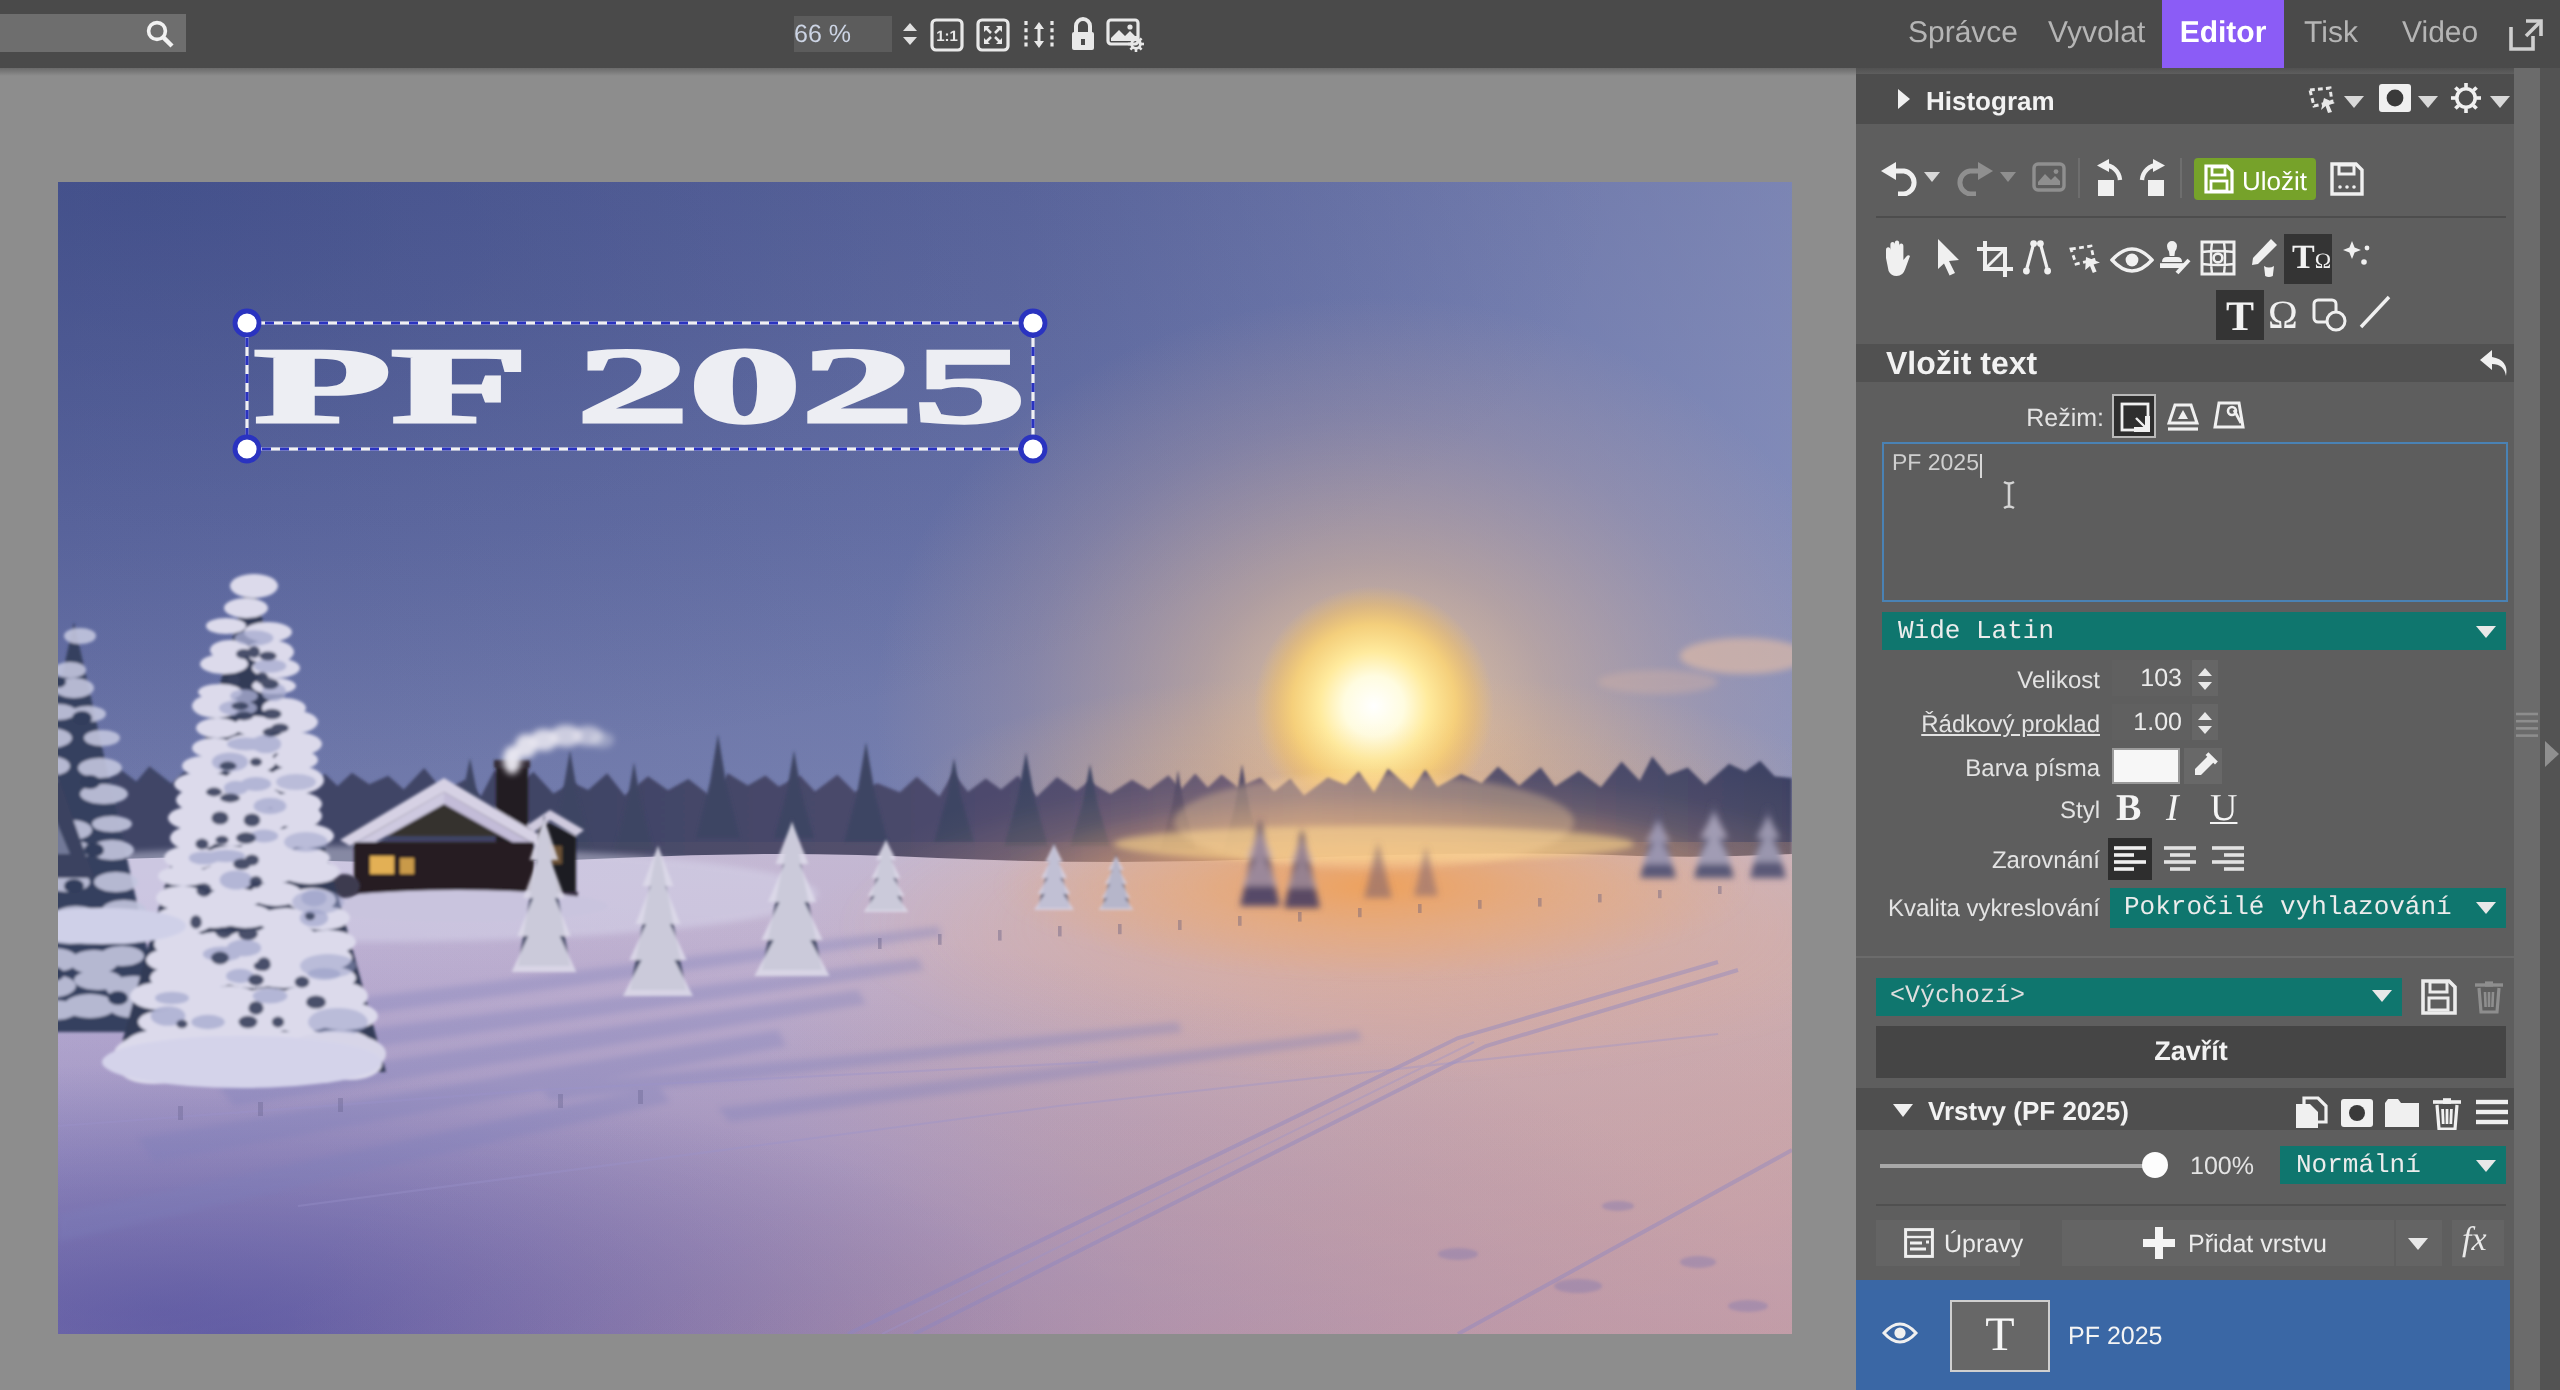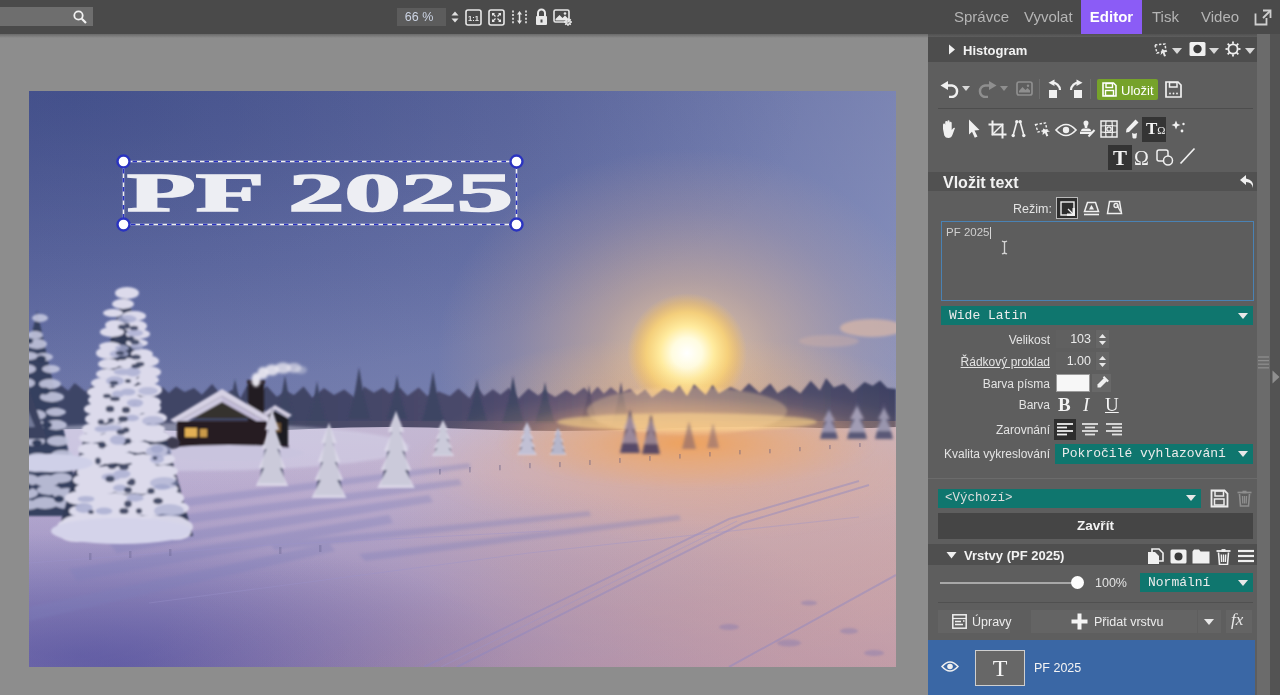--- a/index.html
+++ b/index.html
@@ -24,21 +24,21 @@
 </style>
 </head>
 <body>
 
 <div id="topbar">
   <div id="search"></div>
   <svg class="ico" style="left:72px;top:9px" width="16" height="16" viewBox="0 0 16 16">
       <circle cx="6.5" cy="6.5" r="4.2" fill="none" stroke="#f2f2f2" stroke-width="1.8"></circle>
       <line x1="9.8" y1="9.8" x2="14" y2="14" stroke="#f2f2f2" stroke-width="2.2"></line>
     </svg>
-  <div class="inp" style="left:397px;top:8px;width:49px;height:18px;background:#5c5c5c;text-align:center;line-height:18px;padding-right:5px;color:#ccd4e4;">66 %</div>
+  <div class="inp" style="left:397px;top:8px;width:49px;height:18px;background:#5c5c5c;text-align:left;line-height:18px;padding-right:5px;color:#ccd4e4;">66 %</div>
   <svg class="ico" style="left:450px;top:10px" width="10" height="14" viewBox="0 0 10 14">
       <path d="M1.5 5.5 L5 1.5 L8.5 5.5 Z" fill="#e0e0e0"></path>
       <path d="M1.5 8.5 L5 12.5 L8.5 8.5 Z" fill="#e0e0e0"></path>
     </svg>
   <svg class="ico" style="left:465px;top:9px" width="17" height="17" viewBox="0 0 17 17">
       <rect x="1" y="1" width="15" height="15" rx="2" fill="none" stroke="#e8e8e8" stroke-width="1.6"></rect>
       <text x="8.5" y="11.5" font-size="7.5" font-weight="bold" fill="#e8e8e8" text-anchor="middle" font-family="Liberation Sans">1:1</text>
     </svg>
   <svg class="ico" style="left:488px;top:9px" width="17" height="17" viewBox="0 0 17 17">
       <rect x="1" y="1" width="15" height="15" rx="2" fill="none" stroke="#e8e8e8" stroke-width="1.6"></rect>
@@ -279,21 +279,21 @@
   </svg>
 
 <div class="lbl" style="right:230px;top:377px;">Barva písma</div>
 <div class="abs" style="left:1056px;top:374px;width:34px;height:18px;background:#f7f7f7;border:1px solid #9a9a9a;"></div>
 <div class="abs" style="left:1092px;top:374px;width:19px;height:18px;background:#686868;"></div>
 <svg class="ico" style="left:1095px;top:376px" width="14" height="14" viewBox="0 0 14 14">
     <path d="M9 2 L12 5 L5.5 11.5 L2.5 11.5 L2.5 8.5 Z" fill="#f0f0f0"></path>
     <path d="M8.5 0.8 L13.2 5.5" stroke="#f0f0f0" stroke-width="2"></path>
   </svg>
 
-<div class="lbl" style="right:230px;top:398px;">Barva</div>
+<div class="lbl" style="right:230px;top:398px;">Styl</div>
 <div class="abs" style="left:1058px;top:394px;color:#f4f4f4;font-family:'Liberation Serif',serif;font-weight:bold;font-size:19px;">B</div>
 <div class="abs" style="left:1083px;top:394px;color:#f4f4f4;font-family:'Liberation Serif',serif;font-style:italic;font-size:19px;">I</div>
 <div class="abs" style="left:1105px;top:394px;color:#f4f4f4;font-family:'Liberation Serif',serif;font-size:19px;text-decoration:underline;">U</div>
 
 <div class="lbl" style="right:230px;top:423px;">Zarovnání</div>
 <div class="abs" style="left:1054px;top:419px;width:22px;height:21px;background:#2e2e2e;"></div>
 <svg class="ico" style="left:1057px;top:423px" width="16" height="13" viewBox="0 0 16 13">
     <g stroke="#f0f0f0" stroke-width="1.8">
       <line x1="0" y1="1" x2="16" y2="1"></line>
       <line x1="0" y1="4.5" x2="10" y2="4.5"></line>

